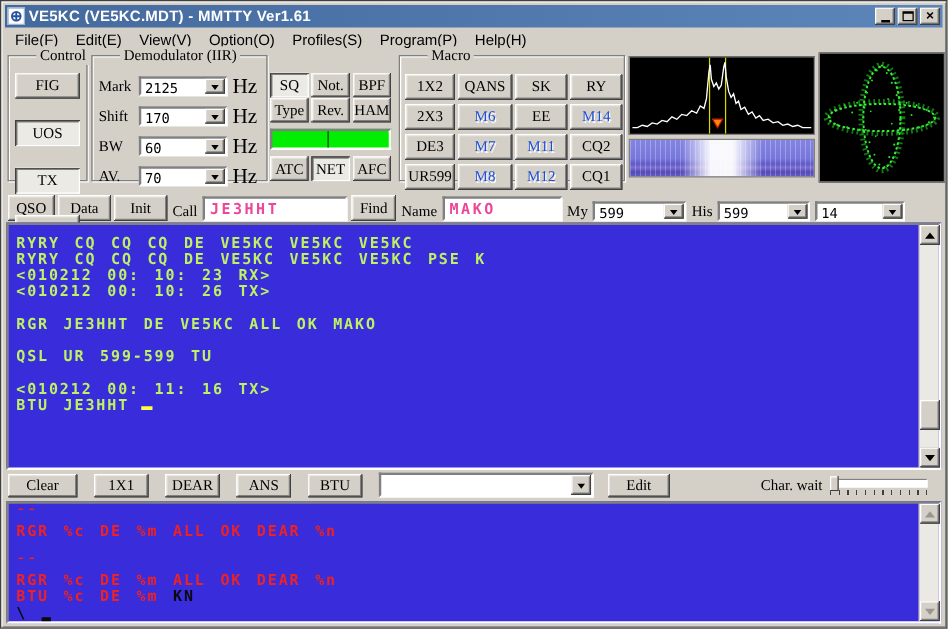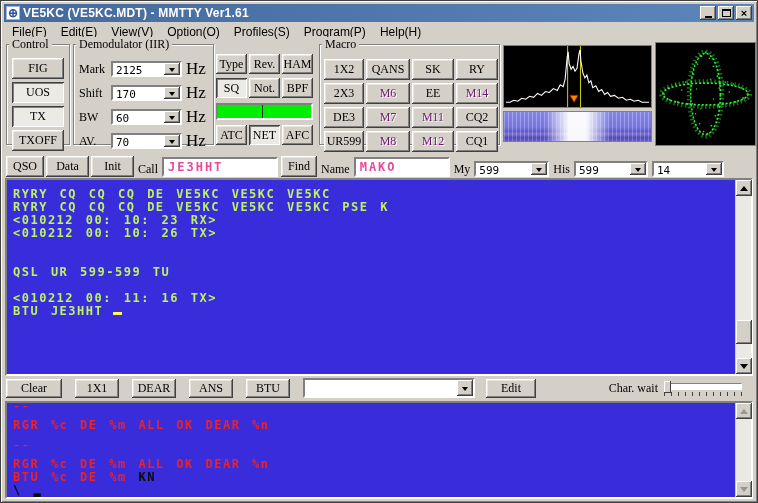--- a/index.html
+++ b/index.html
@@ -31,35 +31,35 @@
 
   
   .menubar{height:19px;display:flex;align-items:center;flex:none;padding-left:1px;}
   .menu-item{font-size:12px;padding:1px 7px;color:#000;}
 
   
   .toppanel{height:107px;position:relative;flex:none;
     font-family:"Liberation Serif",serif;font-size:12px;}
   .groupbox{position:absolute;border:1px solid #808080;
     box-shadow: inset 1px 1px 0 #fff, 1px 1px 0 #fff;}
-  .legend{position:absolute;top:-8px;left:2px;background:#d4d0c8;padding:0 3px;
+  .legend{position:absolute;top:-8px;left:22px;background:#d4d0c8;padding:0 3px;
     font-size:12px;color:#000;white-space:nowrap;}
 
   .b3d{background:#d4d0c8;color:#000;text-align:center;
     font-family:"Liberation Serif",serif;font-size:12px;
     display:flex;align-items:center;justify-content:center;cursor:default;
     box-shadow: inset -1px -1px 0 #404040, inset 1px 1px 0 #ffffff,
                 inset -2px -2px 0 #808080, inset 2px 2px 0 #e8e6e0;}
   .b3d.pressed{background:#eceae5;
     box-shadow: inset 1px 1px 0 #404040, inset -1px -1px 0 #ffffff,
                 inset 2px 2px 0 #808080;}
-  .b3d.disabled{color:#701a75;text-shadow:1px 1px 0 #ffffff;}
+  .b3d.disabled{color:#1d4ed8;text-shadow:1px 1px 0 #ffffff;}
 
   #control-box{left:2px;top:3px;width:64px;height:101px;}
-  #control-buttons{display:flex;flex-direction:column;gap:3px;padding-top:13px;align-items:center;}
+  #control-buttons{display:flex;flex-direction:column;gap:17px;padding-top:13px;align-items:center;}
   .ctl-btn{width:52px;height:21px;}
 
   #demod-box{left:69px;top:3px;width:141px;height:101px;}
   #demod-rows{padding:14px 0 0 5px;display:flex;flex-direction:column;gap:4px;}
   .demod-row{display:flex;align-items:center;height:20px;gap:4px;}
   .demod-label{width:28px;font-size:12px;}
   .combo{display:flex;background:#fff;border:2px solid;border-color:#808080 #fff #fff #808080;height:16px;}
   .combo .val{flex:1;padding:1px 2px 0 3px;font-family:"DejaVu Sans Mono",monospace;
     font-size:11px;color:#000;white-space:nowrap;overflow:hidden;}
   .combo .dd{width:16px;background:#d4d0c8;flex:none;
@@ -224,29 +224,29 @@
             <div class="combo demod-combo">
               <span class="val">70</span>
               <span class="dd"></span>
             </div>
             <span class="unit">Hz</span>
           </div>
         </div>
     </div>
 
     <div id="filter-block">
+      <div class="filter-row" id="filter-row-1">
+          <div class="b3d pressed">SQ</div>
+          <div class="b3d">Not.</div>
+          <div class="b3d">BPF</div>
+        </div>
       <div class="filter-row" id="filter-row-0">
           <div class="b3d">Type</div>
           <div class="b3d">Rev.</div>
           <div class="b3d">HAM</div>
-        </div>
-      <div class="filter-row" id="filter-row-1">
-          <div class="b3d pressed">SQ</div>
-          <div class="b3d">Not.</div>
-          <div class="b3d">BPF</div>
         </div>
       <div id="squelch-bar">
         <div id="squelch-marker" style="left: 47%;"></div>
       </div>
       <div class="filter-row" id="filter-row-2">
           <div class="b3d">ATC</div>
           <div class="b3d pressed">NET</div>
           <div class="b3d">AFC</div>
         </div>
     </div>
@@ -361,20 +361,21 @@
     </div>
   </div>
 
   <div class="screen" id="rx-screen">
     <div class="screen-body" id="rx-body">
         <div class="line rx-line">RYRY CQ CQ CQ DE VE5KC VE5KC VE5KC</div>
         <div class="line rx-line">RYRY CQ CQ CQ DE VE5KC VE5KC VE5KC PSE K</div>
         <div class="line rx-line">&lt;010212 00: 10: 23 RX&gt;</div>
         <div class="line rx-line">&lt;010212 00: 10: 26 TX&gt;</div>
         <div class="line rx-line">&nbsp;</div>
+        <div class="line rx-line">RGR JE3HHT DE VE5KC ALL OK MAKO</div>
         <div class="line rx-line">&nbsp;</div>
         <div class="line rx-line">QSL UR 599-599 TU</div>
         <div class="line rx-line">&nbsp;</div>
         <div class="line rx-line">&lt;010212 00: 11: 16 TX&gt;</div>
         <div class="line rx-line">BTU JE3HHT<span class="cursor"></span></div>
       </div>
     <div class="sb">
       <div class="sb-btn">
           <span class="arr up"></span>
         </div>

